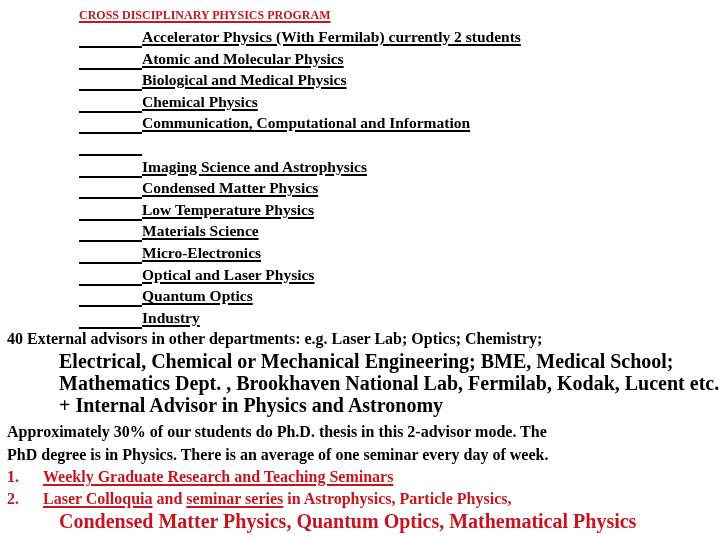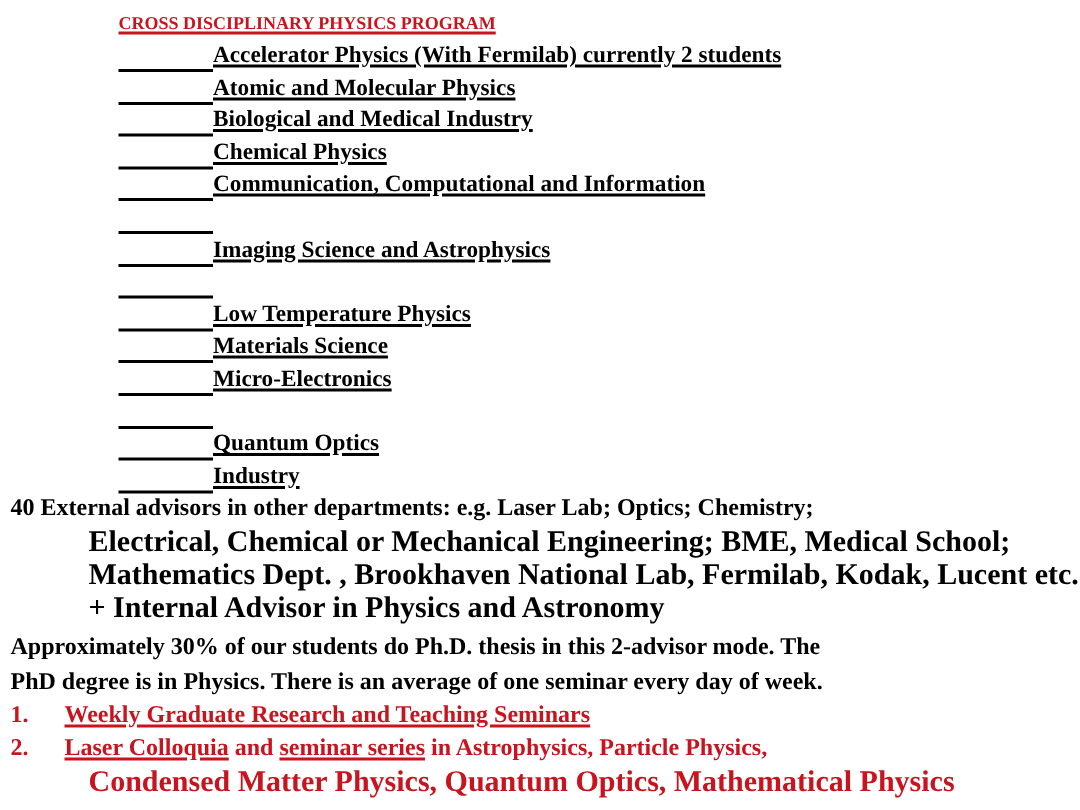--- a/index.html
+++ b/index.html
@@ -30,30 +30,30 @@
 </head>
 <body>
 
 <div>
 
   <div class="line title">CROSS DISCIPLINARY PHYSICS  PROGRAM</div>
 
   <div id="program-list">
       <div class="line list-row" style="top: 27px;"><span class="blank"></span><span class="lbl">Accelerator Physics  (With Fermilab) currently 2 students</span></div>
       <div class="line list-row" style="top: 48.6px;"><span class="blank"></span><span class="lbl">Atomic and Molecular Physics</span></div>
-      <div class="line list-row" style="top: 70.2px;"><span class="blank"></span><span class="lbl">Biological and Medical Industry</span></div>
+      <div class="line list-row" style="top: 70.2px;"><span class="blank"></span><span class="lbl">Biological and Medical Physics</span></div>
       <div class="line list-row" style="top: 91.8px;"><span class="blank"></span><span class="lbl">Chemical Physics</span></div>
       <div class="line list-row" style="top: 113.4px;"><span class="blank"></span><span class="lbl">Communication, Computational and Information</span></div>
       <div class="line list-row" style="top: 135px;"><span class="blank"></span></div>
       <div class="line list-row" style="top: 156.6px;"><span class="blank"></span><span class="lbl">Imaging Science and Astrophysics</span></div>
-      <div class="line list-row" style="top: 178.2px;"><span class="blank"></span></div>
+      <div class="line list-row" style="top: 178.2px;"><span class="blank"></span><span class="lbl">Condensed Matter Physics</span></div>
       <div class="line list-row" style="top: 199.8px;"><span class="blank"></span><span class="lbl">Low Temperature Physics</span></div>
       <div class="line list-row" style="top: 221.4px;"><span class="blank"></span><span class="lbl">Materials Science</span></div>
       <div class="line list-row" style="top: 243px;"><span class="blank"></span><span class="lbl">Micro-Electronics</span></div>
-      <div class="line list-row" style="top: 264.6px;"><span class="blank"></span></div>
+      <div class="line list-row" style="top: 264.6px;"><span class="blank"></span><span class="lbl">Optical and Laser Physics</span></div>
       <div class="line list-row" style="top: 286.2px;"><span class="blank"></span><span class="lbl">Quantum Optics</span></div>
       <div class="line list-row" style="top: 307.8px;"><span class="blank"></span><span class="lbl">Industry</span></div>
     </div>
 
   <div class="line para" style="top:329px">40 External advisors in other departments: e.g.  Laser Lab; Optics;  Chemistry;</div>
   <div class="line indent" style="top:351px">Electrical, Chemical or Mechanical Engineering;  BME, Medical School;</div>
   <div class="line indent" style="top:373px">Mathematics Dept. , Brookhaven National Lab, Fermilab, Kodak, Lucent etc.</div>
   <div class="line indent" style="top:395px">+   Internal Advisor in Physics and Astronomy</div>
 
   <div class="line para" style="top:422px">Approximately 30% of our students do Ph.D. thesis in this 2-advisor mode.   The</div>

